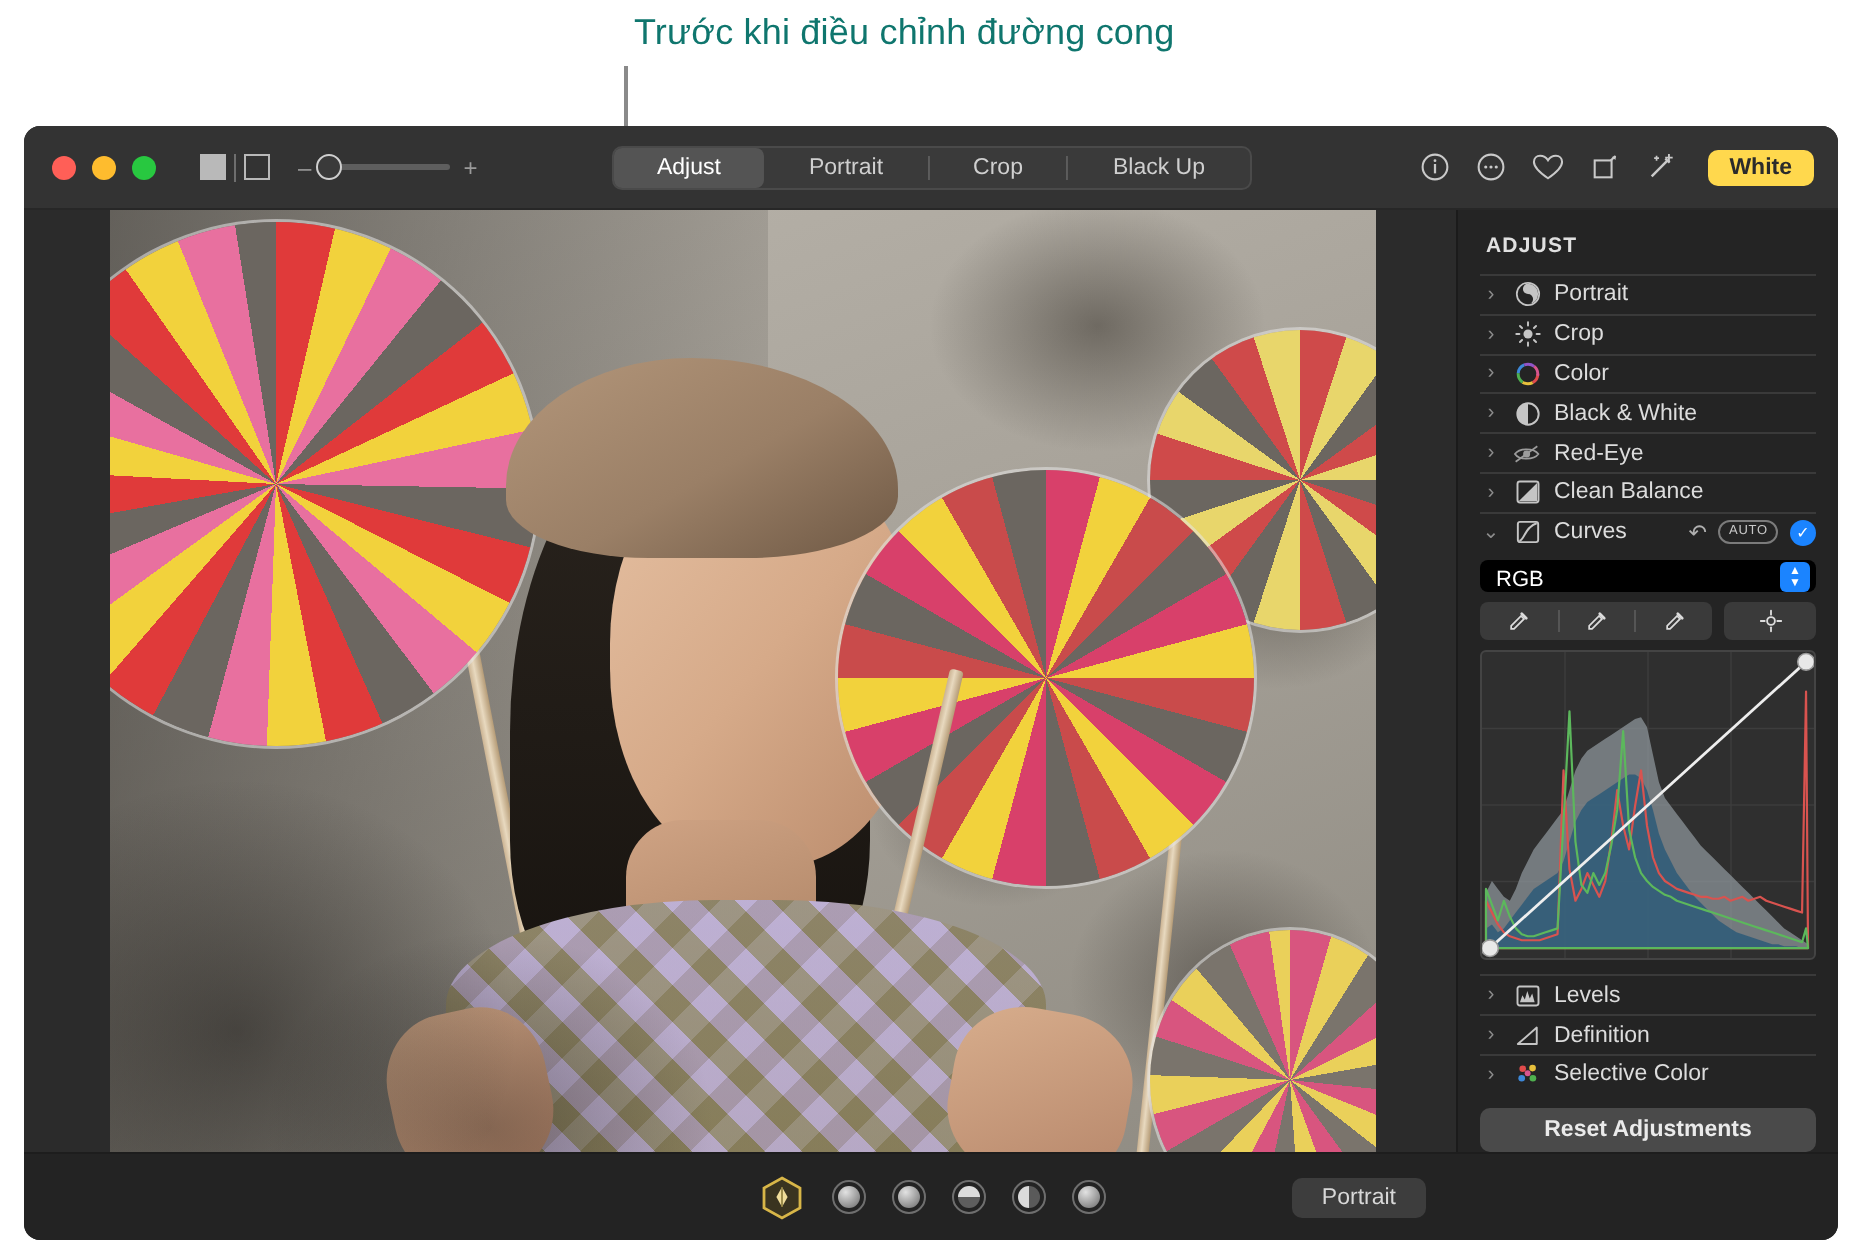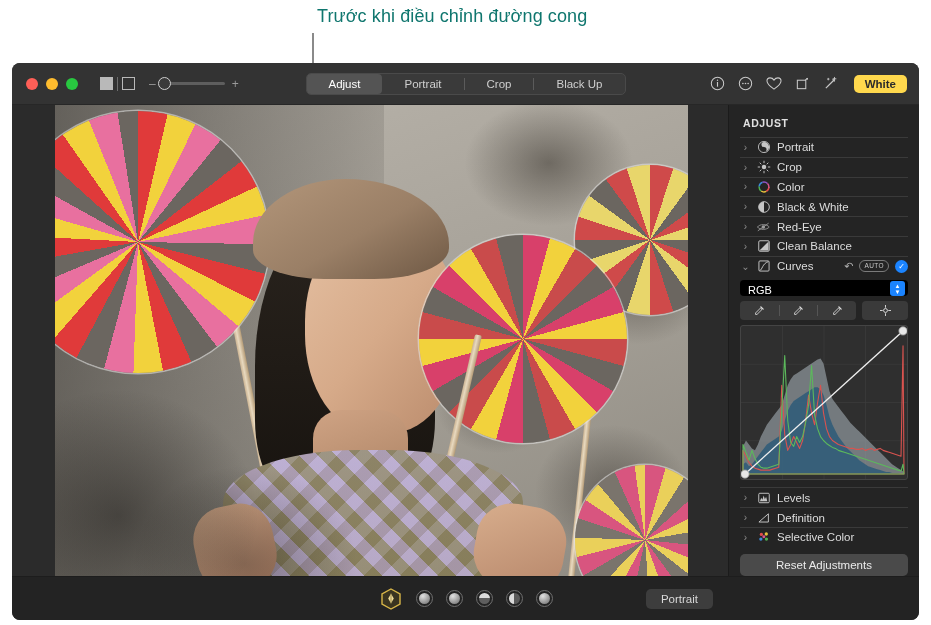--- a/index.html
+++ b/index.html
@@ -432,20 +432,21 @@
   }
 
   .reset-btn {
     margin-top: 7px;
     background: #4a4a4a;
     color: #eaeaea;
     font-size: 11.5px;
     text-align: center;
     border-radius: 5px;
     padding: 5px 17px;
+    font-weight: bold;
   }
 </style>
 </head>
 <body>
 
 <div class="callout-text">Trước khi điều chỉnh đường cong</div>
 <div class="callout-line"></div>
 
 <div class="window">
 

